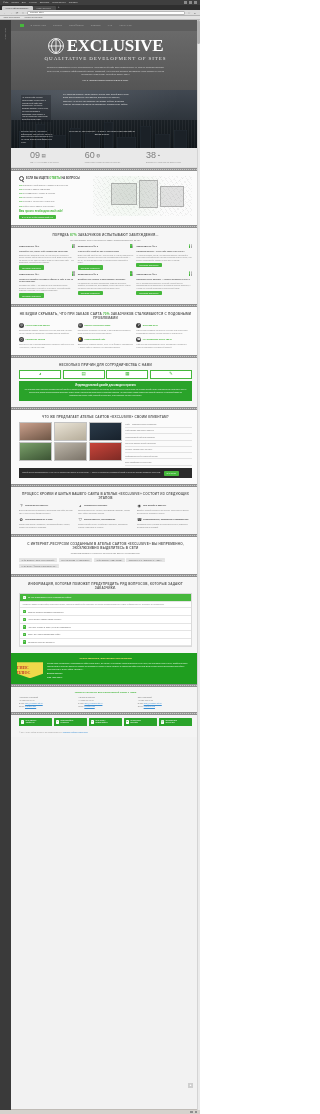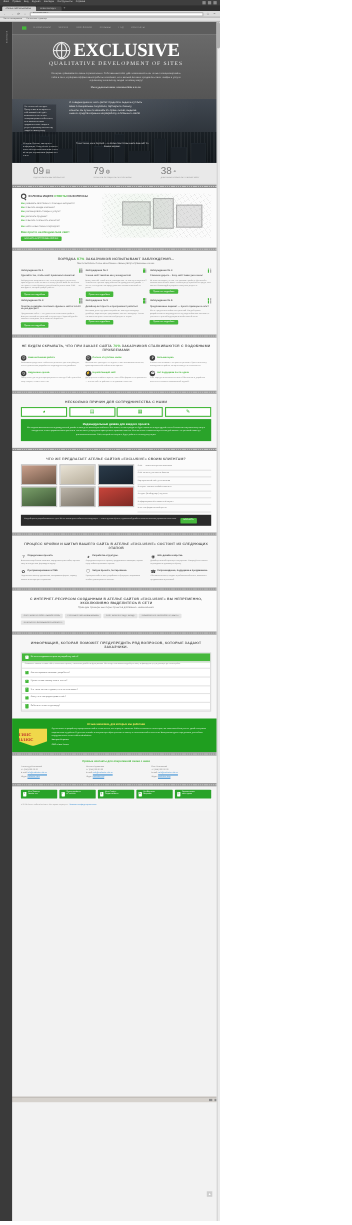--- a/index.html
+++ b/index.html
@@ -1,20 +1,20 @@
 <!DOCTYPE html>
 <html><head>
 <meta charset="utf-8">
 <style>
   * { box-sizing: border-box; margin: 0; padding: 0; }
   html, body { width: 200px; height: 1114px; overflow: hidden; background: #fff; }
   body { font-family: "Liberation Sans", sans-serif; font-size: 2.4px; line-height: 1.25; color: #3a3a3a; }
 
   
-  .browser { width: 200px; height: 1002px; position: relative; background: #7f1d1d; }
+  .browser { width: 200px; height: 1114px; position: relative; background: #7f1d1d; }
   .chrome { background: #3c3c3c; padding: 0; }
   .menubar { height: 5px; background: #3f3f3f; display: flex; align-items: center; gap: 3px; padding: 0 3px; }
   .menubar span { color: #c9c9c9; font-size: 2.2px; }
   .win-btns { margin-left: auto; display: flex; gap: 2px; }
   .win-btns i { display: block; width: 3px; height: 3px; background: #8a8a8a; }
   .tabbar { height: 5px; background: #2f2f2f; display: flex; align-items: flex-end; padding: 0 2px; }
   .tab { background: #cfcfcf; color: #303030; font-size: 2.1px; padding: 0.6px 5px 0.6px 3px; border-radius: 1px 1px 0 0; max-width: 46px; overflow: hidden; white-space: nowrap; }
   .tab.inactive { background: #4a4a4a; color: #bdbdbd; }
   .newtab { color: #b4b4b4; font-size: 3px; padding: 0 2px; }
   .toolbar { height: 6px; background: #dcdcdc; display: flex; align-items: center; gap: 2px; padding: 0 3px; border-bottom: 1px solid #b5b5b5; }
@@ -286,21 +286,21 @@
       <div class="counters">
         <div class="cnt">
           <div class="row">
             <span class="num">09</span>
             <span class="ico">▤</span>
           </div>
           <div class="lbl">ГОДА НА РЫНКЕ ВЕБ-РАЗРАБОТКИ</div>
         </div>
         <div class="cnt">
           <div class="row">
-            <span class="num">79</span>
+            <span class="num">60</span>
             <span class="ico">◍</span>
           </div>
           <div class="lbl">ПРОЕКТОВ ЗАПУЩЕНО В СЕТИ ИНТЕРНЕТ</div>
         </div>
         <div class="cnt">
           <div class="row">
             <span class="num">38</span>
             <span class="ico">◓</span>
           </div>
           <div class="lbl">ДОВОЛЬНЫХ КЛИЕНТОВ ПО ВСЕМУ МИРУ</div>

